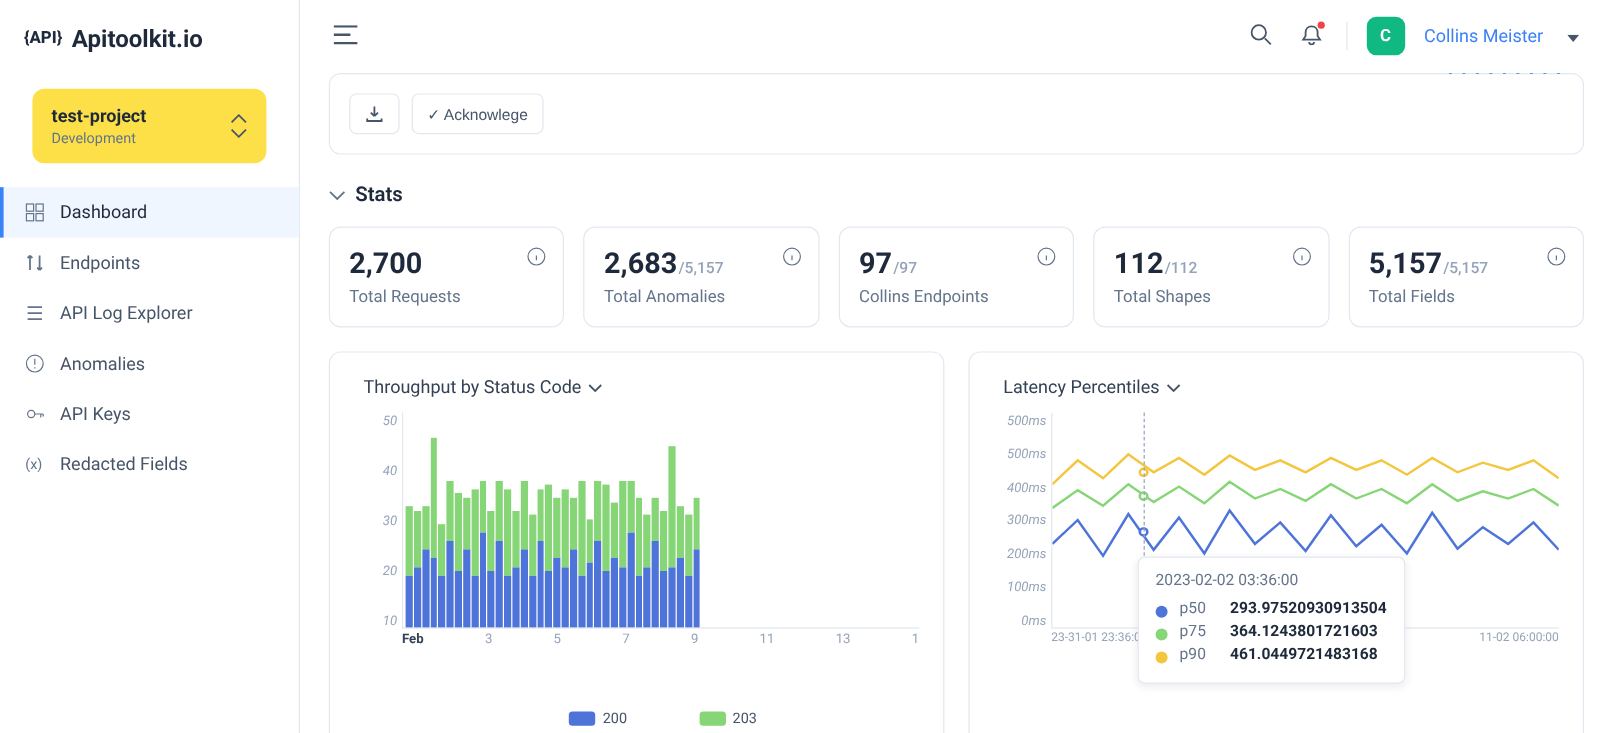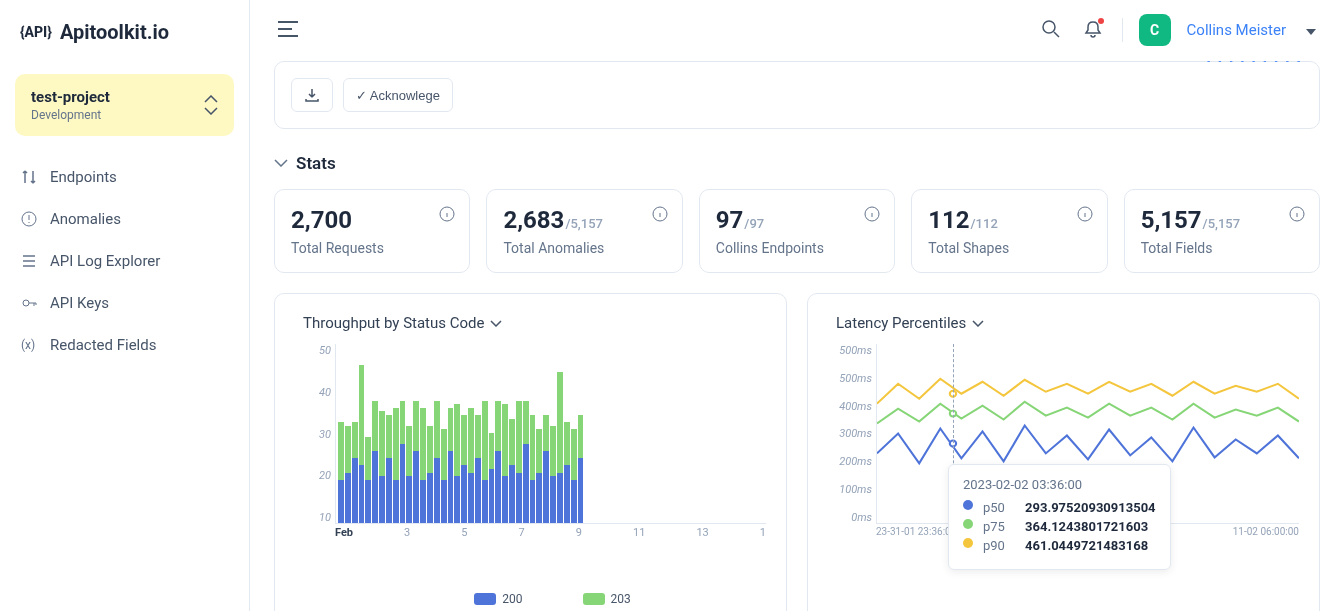--- a/index.html
+++ b/index.html
@@ -1,21 +1,21 @@
 <!DOCTYPE html>
 <html><head>
 <meta charset="utf-8">
 <style>
 * { margin: 0; padding: 0; box-sizing: border-box; }
 body { font-family: -apple-system, BlinkMacSystemFont, 'Segoe UI', Roboto, sans-serif; background: #fff; color: #1e293b; }
 .app { display: flex; width: 1344px; height: 611px; }
 .sidebar { width: 250px; border-right: 1px solid #e2e8f0; padding: 20px 0; }
 .logo { display: flex; align-items: center; gap: 8px; padding: 0 20px 20px; font-size: 20px; font-weight: 700; color: #1e293b; }
 .logo-icon { font-weight: 800; color: #1e293b; font-size: 14px; }
-.project-selector { margin: 10px 15px 20px; background: #fef9c3; border-radius: 10px; padding: 14px 16px; display: flex; justify-content: space-between; align-items: center; gap: 40px; }
+.project-selector { margin: 10px 27px 20px; background: #fde047; border-radius: 10px; padding: 14px 16px; display: flex; justify-content: space-between; align-items: center; gap: 40px; }
 .project-info { display: flex; flex-direction: column; }
 .project-name { font-weight: 700; font-size: 15px; color: #1e293b; }
 .project-env { font-size: 12px; color: #64748b; margin-top: 2px; }
 .project-chevrons { display: flex; flex-direction: column; gap: 4px; color: #475569; }
 .nav { display: flex; flex-direction: column; }
 .nav-item { display: flex; align-items: center; gap: 12px; padding: 12px 20px; font-size: 15px; color: #475569; cursor: pointer; }
 .nav-item.active { background: #eff6ff; color: #1e293b; border-left: 3px solid #3b82f6; padding-left: 17px; }
 .nav-icon { width: 18px; height: 18px; display: flex; align-items: center; justify-content: center; color: #64748b; }
 .main { flex: 1; display: flex; flex-direction: column; overflow: hidden; }
 .topbar { display: flex; align-items: center; justify-content: space-between; padding: 14px 24px; border-bottom: 1px solid transparent; }
@@ -54,21 +54,21 @@
 .bars { display: flex; align-items: flex-end; height: 100%; gap: 1px; padding: 0 2px; width: 58%; }
 .bar { flex: 1; display: flex; flex-direction: column; justify-content: flex-end; min-width: 0; }
 .bar-200 { background: #4f74d9; }
 .bar-203 { background: #86d577; }
 .legend { display: flex; justify-content: center; gap: 16px; margin-top: 28px; font-size: 12px; color: #475569; }
 .legend-item { display: flex; align-items: center; gap: 6px; margin-left: 44px; }
 .legend-swatch { width: 22px; height: 12px; border-radius: 3px; }
 .lines-svg { width: 100%; height: 100%; }
 .tooltip { position: absolute; left: 120px; top: 120px; background: #fff; border: 1px solid #e2e8f0; border-radius: 6px; padding: 12px 14px; box-shadow: 0 2px 8px rgba(0,0,0,0.08); font-size: 13px; z-index: 5; }
 .tooltip-title { color: #64748b; margin-bottom: 8px; }
-.tooltip-row { display: flex; align-items: flex-start; gap: 10px; margin-bottom: 4px; }
+.tooltip-row { display: flex; align-items: flex-end; gap: 10px; margin-bottom: 4px; }
 .tooltip-dot { width: 10px; height: 10px; border-radius: 50%; }
 .tooltip-label { color: #64748b; width: 32px; }
 .tooltip-val { font-weight: 700; color: #1e293b; }
 .vline { position: absolute; top: 0; height: 180px; border-left: 1px dashed #94a3b8; }
 </style>
 </head>
 <body>
 
 <div class="app">
   <aside class="sidebar">
@@ -84,44 +84,55 @@
       <div class="project-chevrons">
         <svg width="14" height="8" viewBox="0 0 14 8">
             <path d="M1 7l6-6 6 6" stroke="currentColor" stroke-width="1.5" fill="none"></path>
           </svg>
         <svg width="14" height="8" viewBox="0 0 14 8">
             <path d="M1 1l6 6 6-6" stroke="currentColor" stroke-width="1.5" fill="none"></path>
           </svg>
       </div>
     </div>
     <nav class="nav">
+      <div class="nav-item active">
+        <span class="nav-icon">
+            <svg width="16" height="16" viewBox="0 0 16 16">
+              <rect x="1" y="1" width="6" height="6" stroke="currentColor" fill="none"></rect>
+              <rect x="9" y="1" width="6" height="6" stroke="currentColor" fill="none"></rect>
+              <rect x="1" y="9" width="6" height="6" stroke="currentColor" fill="none"></rect>
+              <rect x="9" y="9" width="6" height="6" stroke="currentColor" fill="none"></rect>
+            </svg>
+          </span>
+        <span>Dashboard</span>
+      </div>
       <div class="nav-item">
         <span class="nav-icon">
             <svg width="16" height="16" viewBox="0 0 16 16">
               <path d="M4 2v12M4 2l-2 2M4 2l2 2M12 14V2M12 14l-2-2M12 14l2-2" stroke="currentColor" fill="none" stroke-width="1.5"></path>
             </svg>
           </span>
         <span>Endpoints</span>
+      </div>
+      <div class="nav-item">
+        <span class="nav-icon">
+            <svg width="16" height="16" viewBox="0 0 16 16">
+              <path d="M2 3h12M2 8h12M2 13h12" stroke="currentColor" stroke-width="1.5"></path>
+            </svg>
+          </span>
+        <span>API Log Explorer</span>
       </div>
       <div class="nav-item">
         <span class="nav-icon">
             <svg width="16" height="16" viewBox="0 0 16 16">
               <circle cx="8" cy="8" r="7" stroke="currentColor" fill="none"></circle>
               <path d="M8 4v5M8 11v1" stroke="currentColor"></path>
             </svg>
           </span>
         <span>Anomalies</span>
-      </div>
-      <div class="nav-item">
-        <span class="nav-icon">
-            <svg width="16" height="16" viewBox="0 0 16 16">
-              <path d="M2 3h12M2 8h12M2 13h12" stroke="currentColor" stroke-width="1.5"></path>
-            </svg>
-          </span>
-        <span>API Log Explorer</span>
       </div>
       <div class="nav-item">
         <span class="nav-icon">
             <svg width="16" height="16" viewBox="0 0 16 16">
               <circle cx="5" cy="8" r="3" stroke="currentColor" fill="none"></circle>
               <path d="M8 8h7M13 8v3M15 8v2" stroke="currentColor"></path>
             </svg>
           </span>
         <span>API Keys</span>
       </div>

